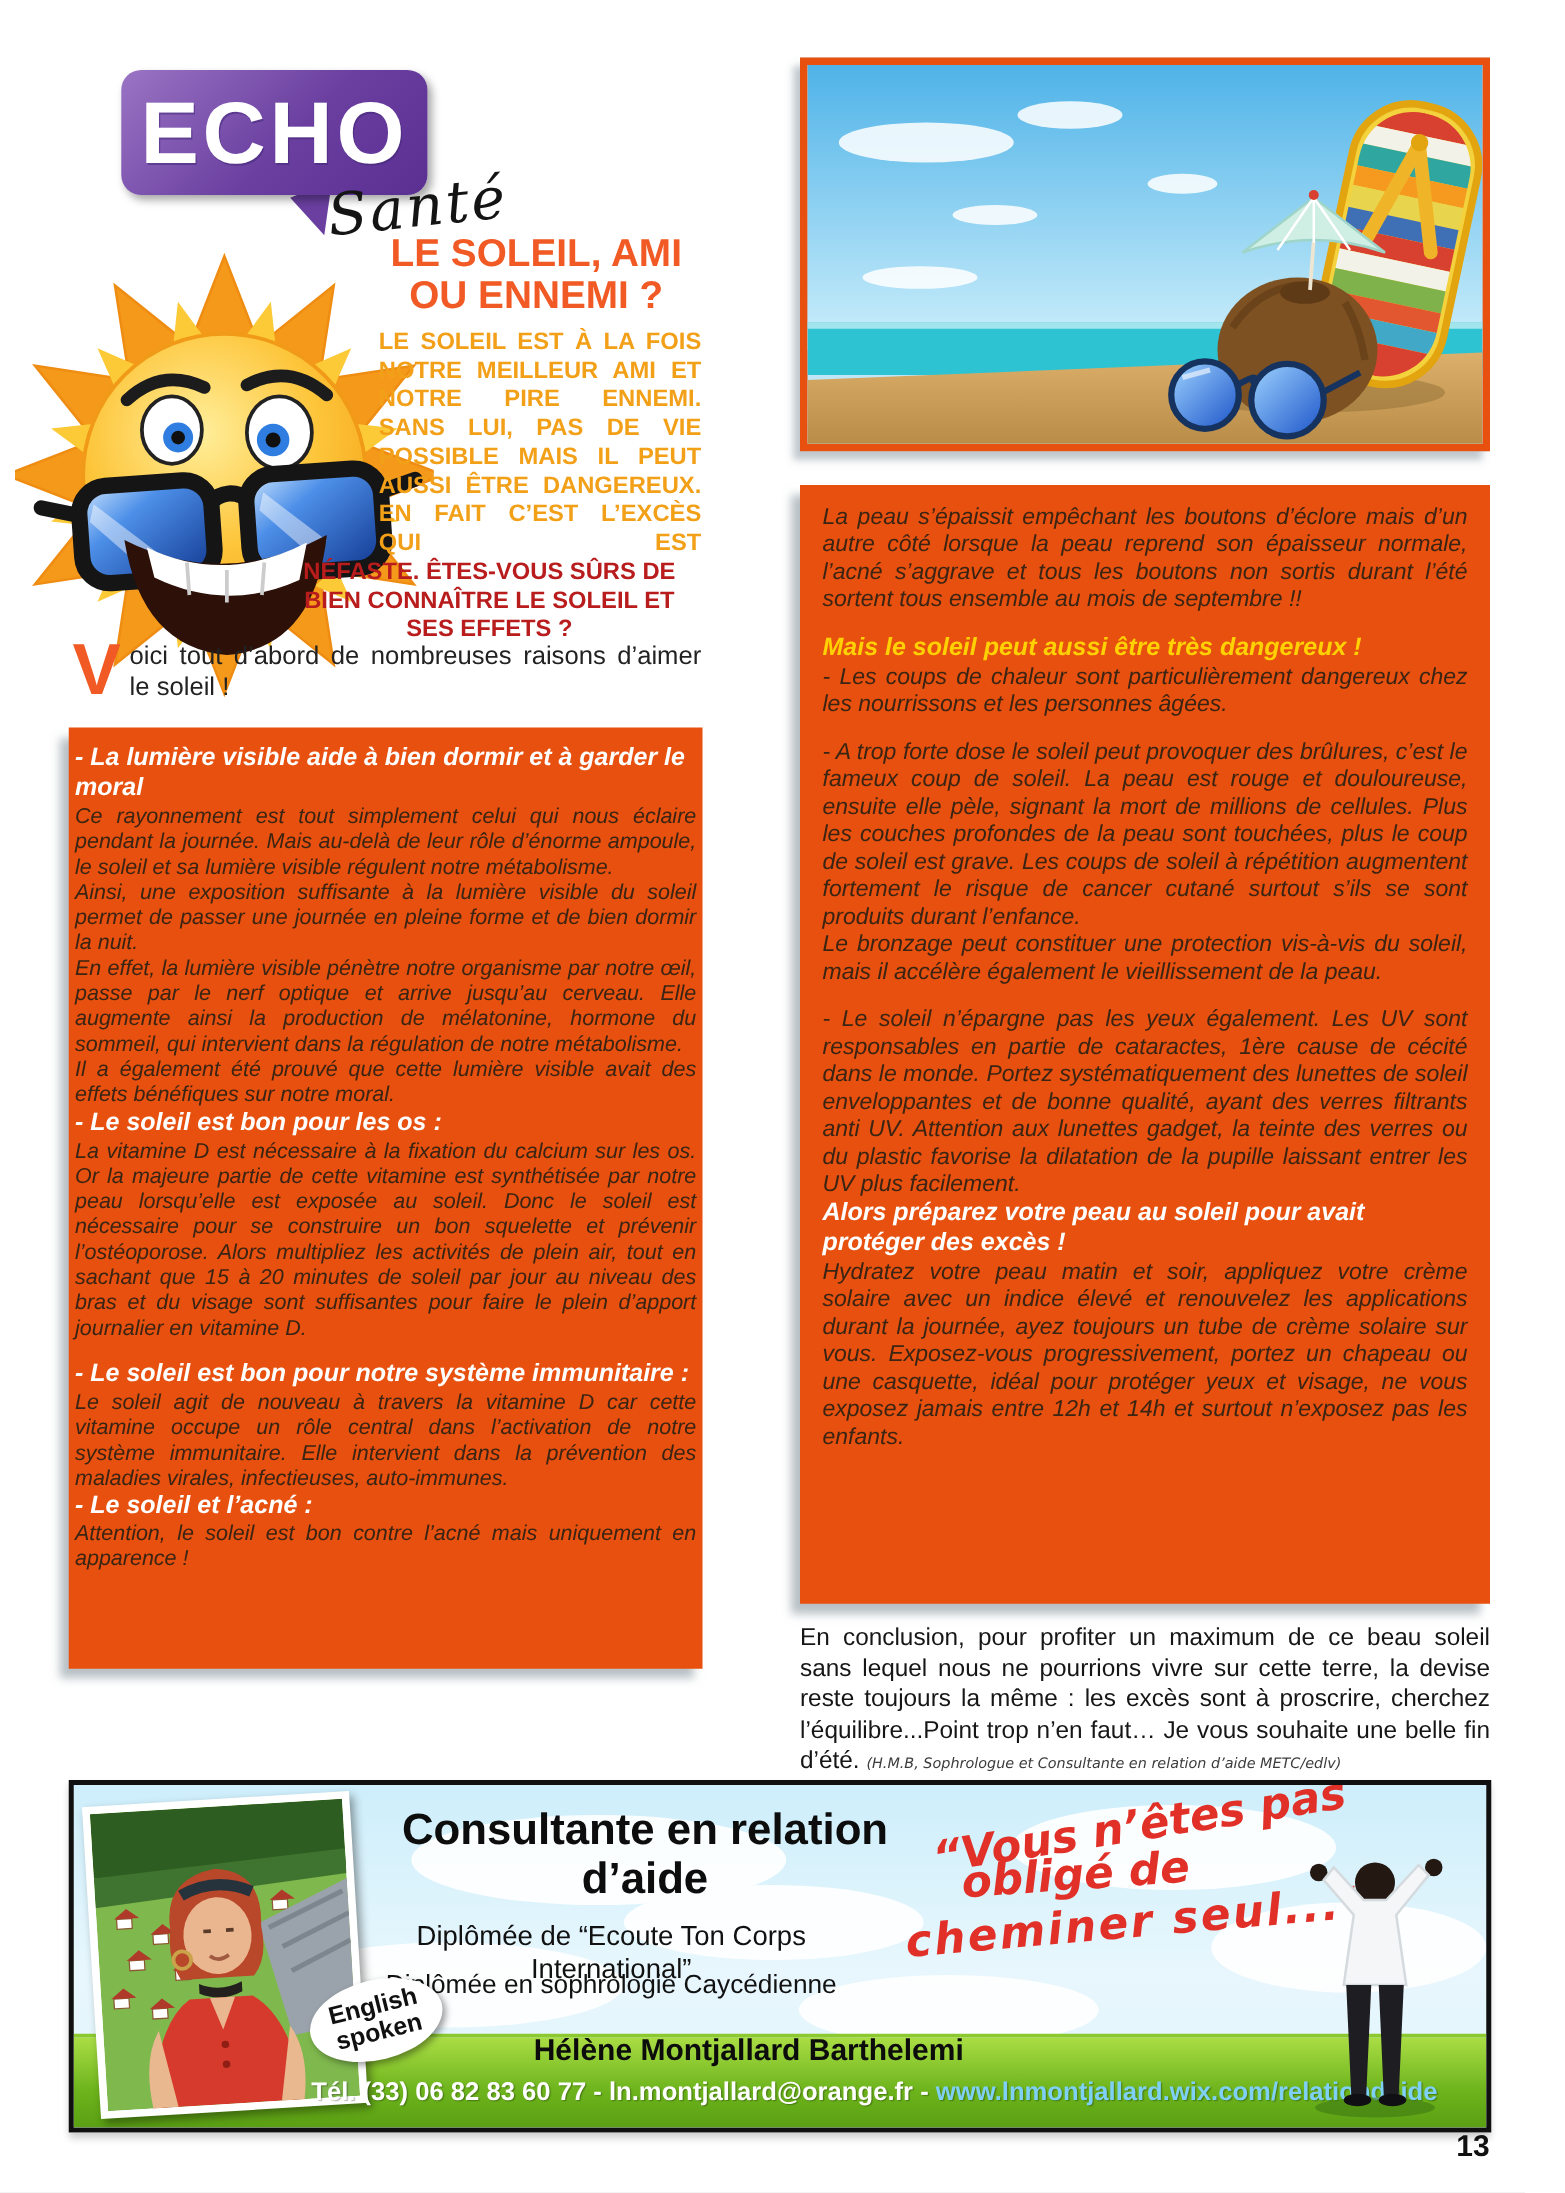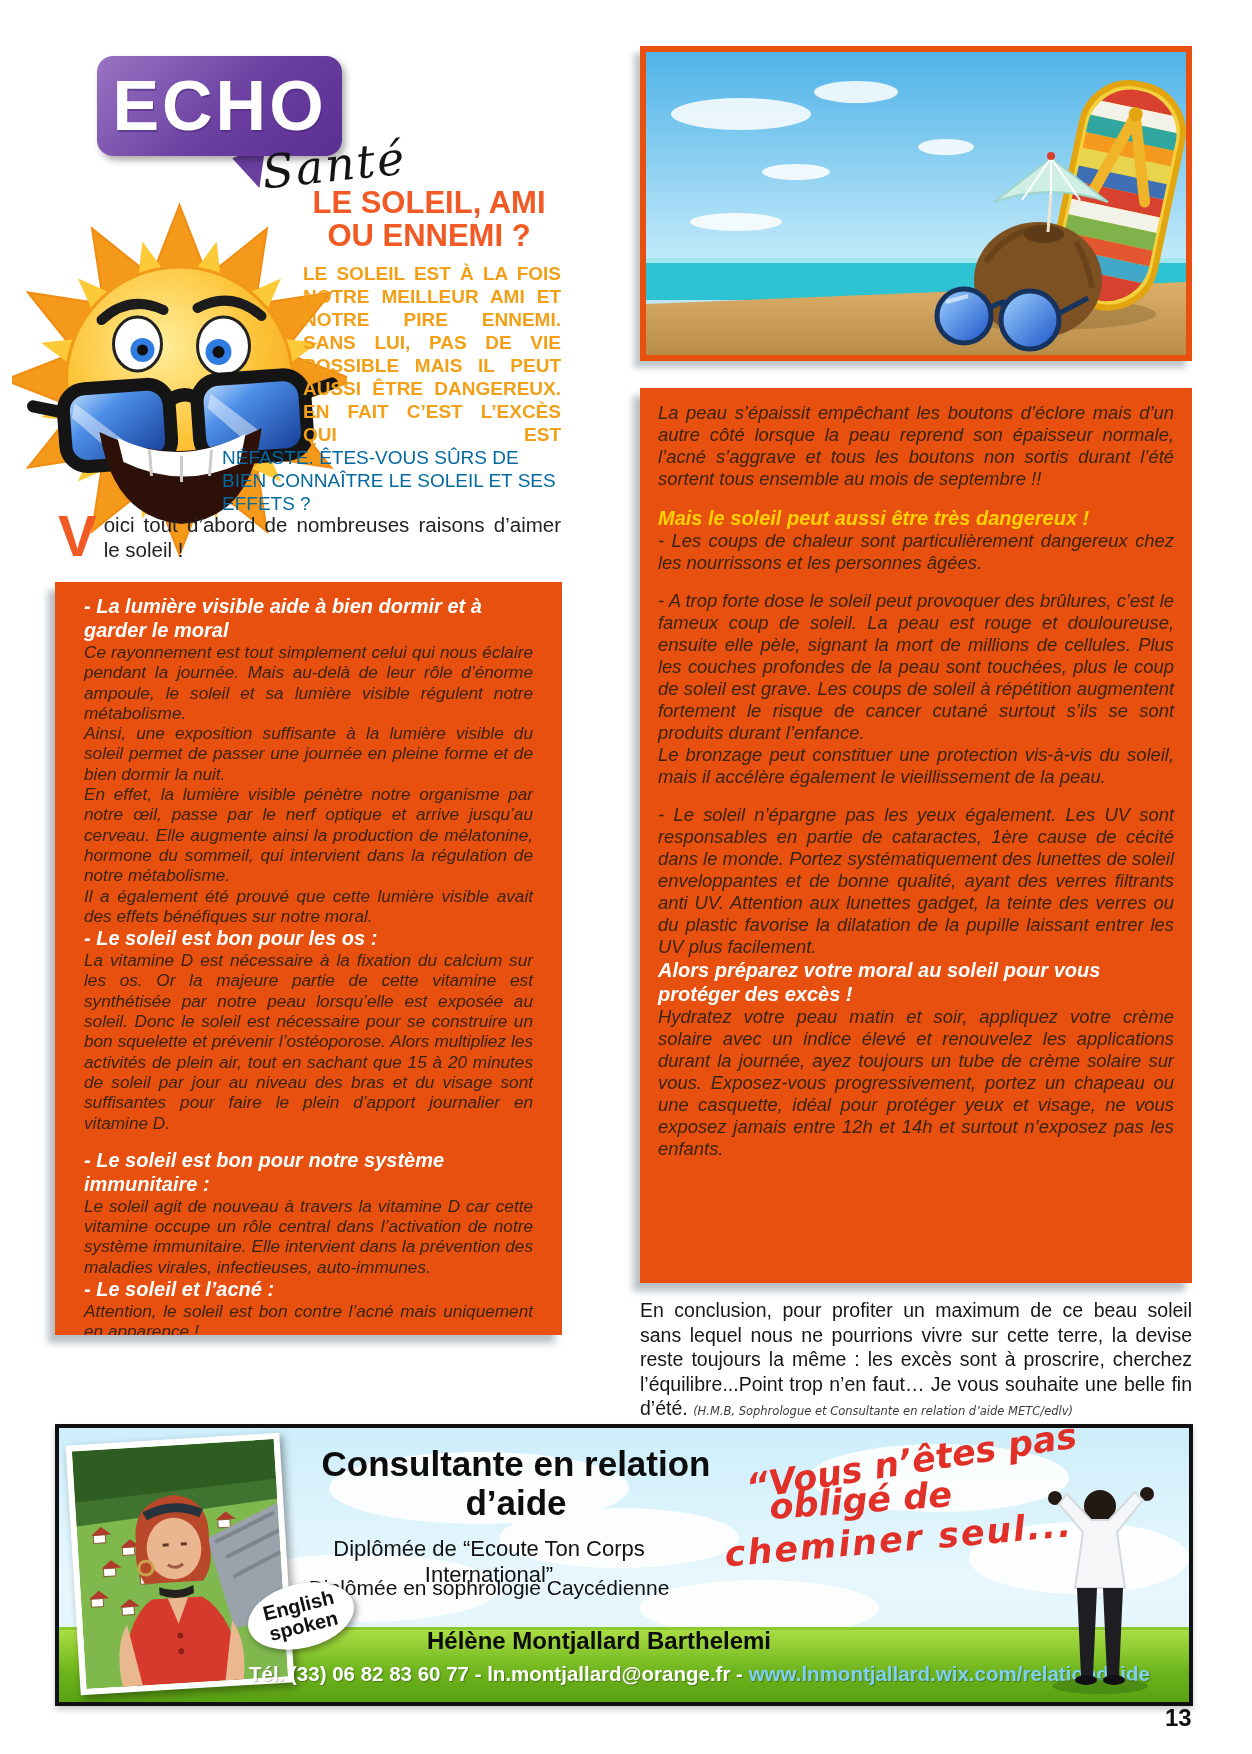--- a/index.html
+++ b/index.html
@@ -19,32 +19,32 @@
   .sante{position:absolute;left:262px;top:138px;font-family:"DejaVu Serif",serif;font-style:italic;
         font-size:46px;color:#141414;transform:rotate(-6deg);z-index:3;letter-spacing:2px;}
 
   
   .hl{position:absolute;left:293px;top:186px;width:272px;text-align:center;color:#f15a24;
       font-weight:800;line-height:1.08;z-index:2;}
   .hl-l1{font-size:31px;display:block;}
   .hl-l2{font-size:31px;display:block;}
   .caps-main{position:absolute;left:303px;top:262px;width:258px;font-weight:700;font-size:19px;
       line-height:23px;color:#f3a019;text-align:justify;text-align-last:justify;z-index:2;}
-  .caps-gold{position:absolute;left:222px;top:446px;width:339px;font-weight:400;font-size:19px;
-      line-height:23px;color:#0369a1;text-align:left;z-index:2;}
+  .caps-gold{position:absolute;left:222px;top:446px;width:339px;font-weight:700;font-size:19px;
+      line-height:23px;color:#b91c1c;text-align:center;z-index:2;}
 
   
   .intro{position:absolute;left:58px;top:512px;width:503px;font-size:20.5px;line-height:25px;
       color:#222;text-align:justify;z-index:2;}
   .dropcap{float:left;font-size:58px;line-height:44px;font-weight:800;color:#f15a24;margin:2px 7px 0 0;}
 
   
   .obox{position:absolute;background:#e7500e;box-sizing:border-box;color:#3a2413;
         box-shadow:-7px 8px 7px rgba(125,140,150,.55);overflow:hidden;font-style:italic;}
-  .box-left{left:55px;top:582px;width:507px;height:753px;padding:12px 29px;}
+  .box-left{left:55px;top:582px;width:507px;height:753px;padding:12px 5px;}
   .box-right{left:640px;top:388px;width:552px;height:895px;padding:14px 18px;}
   .obox h3{color:#ffffff;font-size:20px;line-height:24px;margin:0;font-weight:800;}
   .obox h3.yellow{color:#ffd103;}
   .obox p{margin:0;text-align:justify;font-weight:500;}
   .box-left p{font-size:17.2px;line-height:20.3px;}
   .box-right p{font-size:18.4px;line-height:22px;}
   .mt{margin-top:15px !important;}
   .gap{margin-top:16px !important;}
   .pre{white-space:pre-line;}
 
@@ -264,21 +264,21 @@
     </svg>
   </div>
 
   <div class="obox box-right">
     <p>La peau s’épaissit empêchant les boutons d’éclore mais d’un autre côté lorsque la peau reprend  son épaisseur normale, l’acné s’aggrave et tous les boutons non sortis durant l’été sortent tous ensemble au mois de septembre !!</p>
     <h3 class="yellow gap">Mais le soleil peut aussi être très dangereux !</h3>
     <p>- Les coups de chaleur sont particulièrement dangereux chez les nourrissons et les personnes âgées.</p>
     <p class="gap pre">- A trop forte dose le soleil peut provoquer des brûlures, c’est le fameux coup de soleil. La peau est rouge et douloureuse, ensuite elle pèle, signant la mort de millions de cellules. Plus les couches profondes de la peau sont touchées, plus le coup de soleil est grave. Les coups de soleil à répétition augmentent fortement le risque de cancer cutané surtout s’ils se sont produits durant l’enfance.
 Le bronzage peut constituer une protection vis-à-vis du soleil, mais il accélère également le vieillissement de la peau.</p>
     <p class="gap">- Le soleil n’épargne pas les yeux également. Les UV sont responsables en partie  de cataractes, 1ère cause de cécité dans le monde. Portez systématiquement des lunettes de soleil enveloppantes et de bonne qualité, ayant des verres filtrants anti UV. Attention aux lunettes gadget, la teinte des verres ou du plastic favorise la dilatation de la pupille laissant entrer les UV plus facilement.</p>
-    <h3>Alors préparez votre moral au soleil pour vous protéger des excès !</h3>
+    <h3>Alors préparez votre peau au soleil pour avait protéger des excès !</h3>
     <p>Hydratez votre peau matin et soir, appliquez votre crème solaire avec un indice élevé et renouvelez les applications durant la journée, ayez toujours un tube de crème solaire sur vous. Exposez-vous progressivement, portez un chapeau ou une casquette, idéal pour protéger yeux et visage, ne vous exposez jamais entre 12h et 14h et surtout n’exposez pas les enfants.</p>
   </div>
 
   <div class="conclusion">
     <span>En conclusion, pour profiter un maximum de ce beau soleil sans lequel nous ne pourrions vivre sur cette terre, la devise reste toujours la même : les excès sont à proscrire, cherchez l’équilibre...Point trop n’en faut… Je vous souhaite une belle fin d’été. </span><span class="credit">(H.M.B, Sophrologue et Consultante en relation d’aide METC/edlv)</span>
   </div>
 
   <div class="ad">
     <svg class="ad-clouds" viewBox="0 0 1130 274" preserveAspectRatio="none">
       <g fill="#ffffff" opacity=".9">

